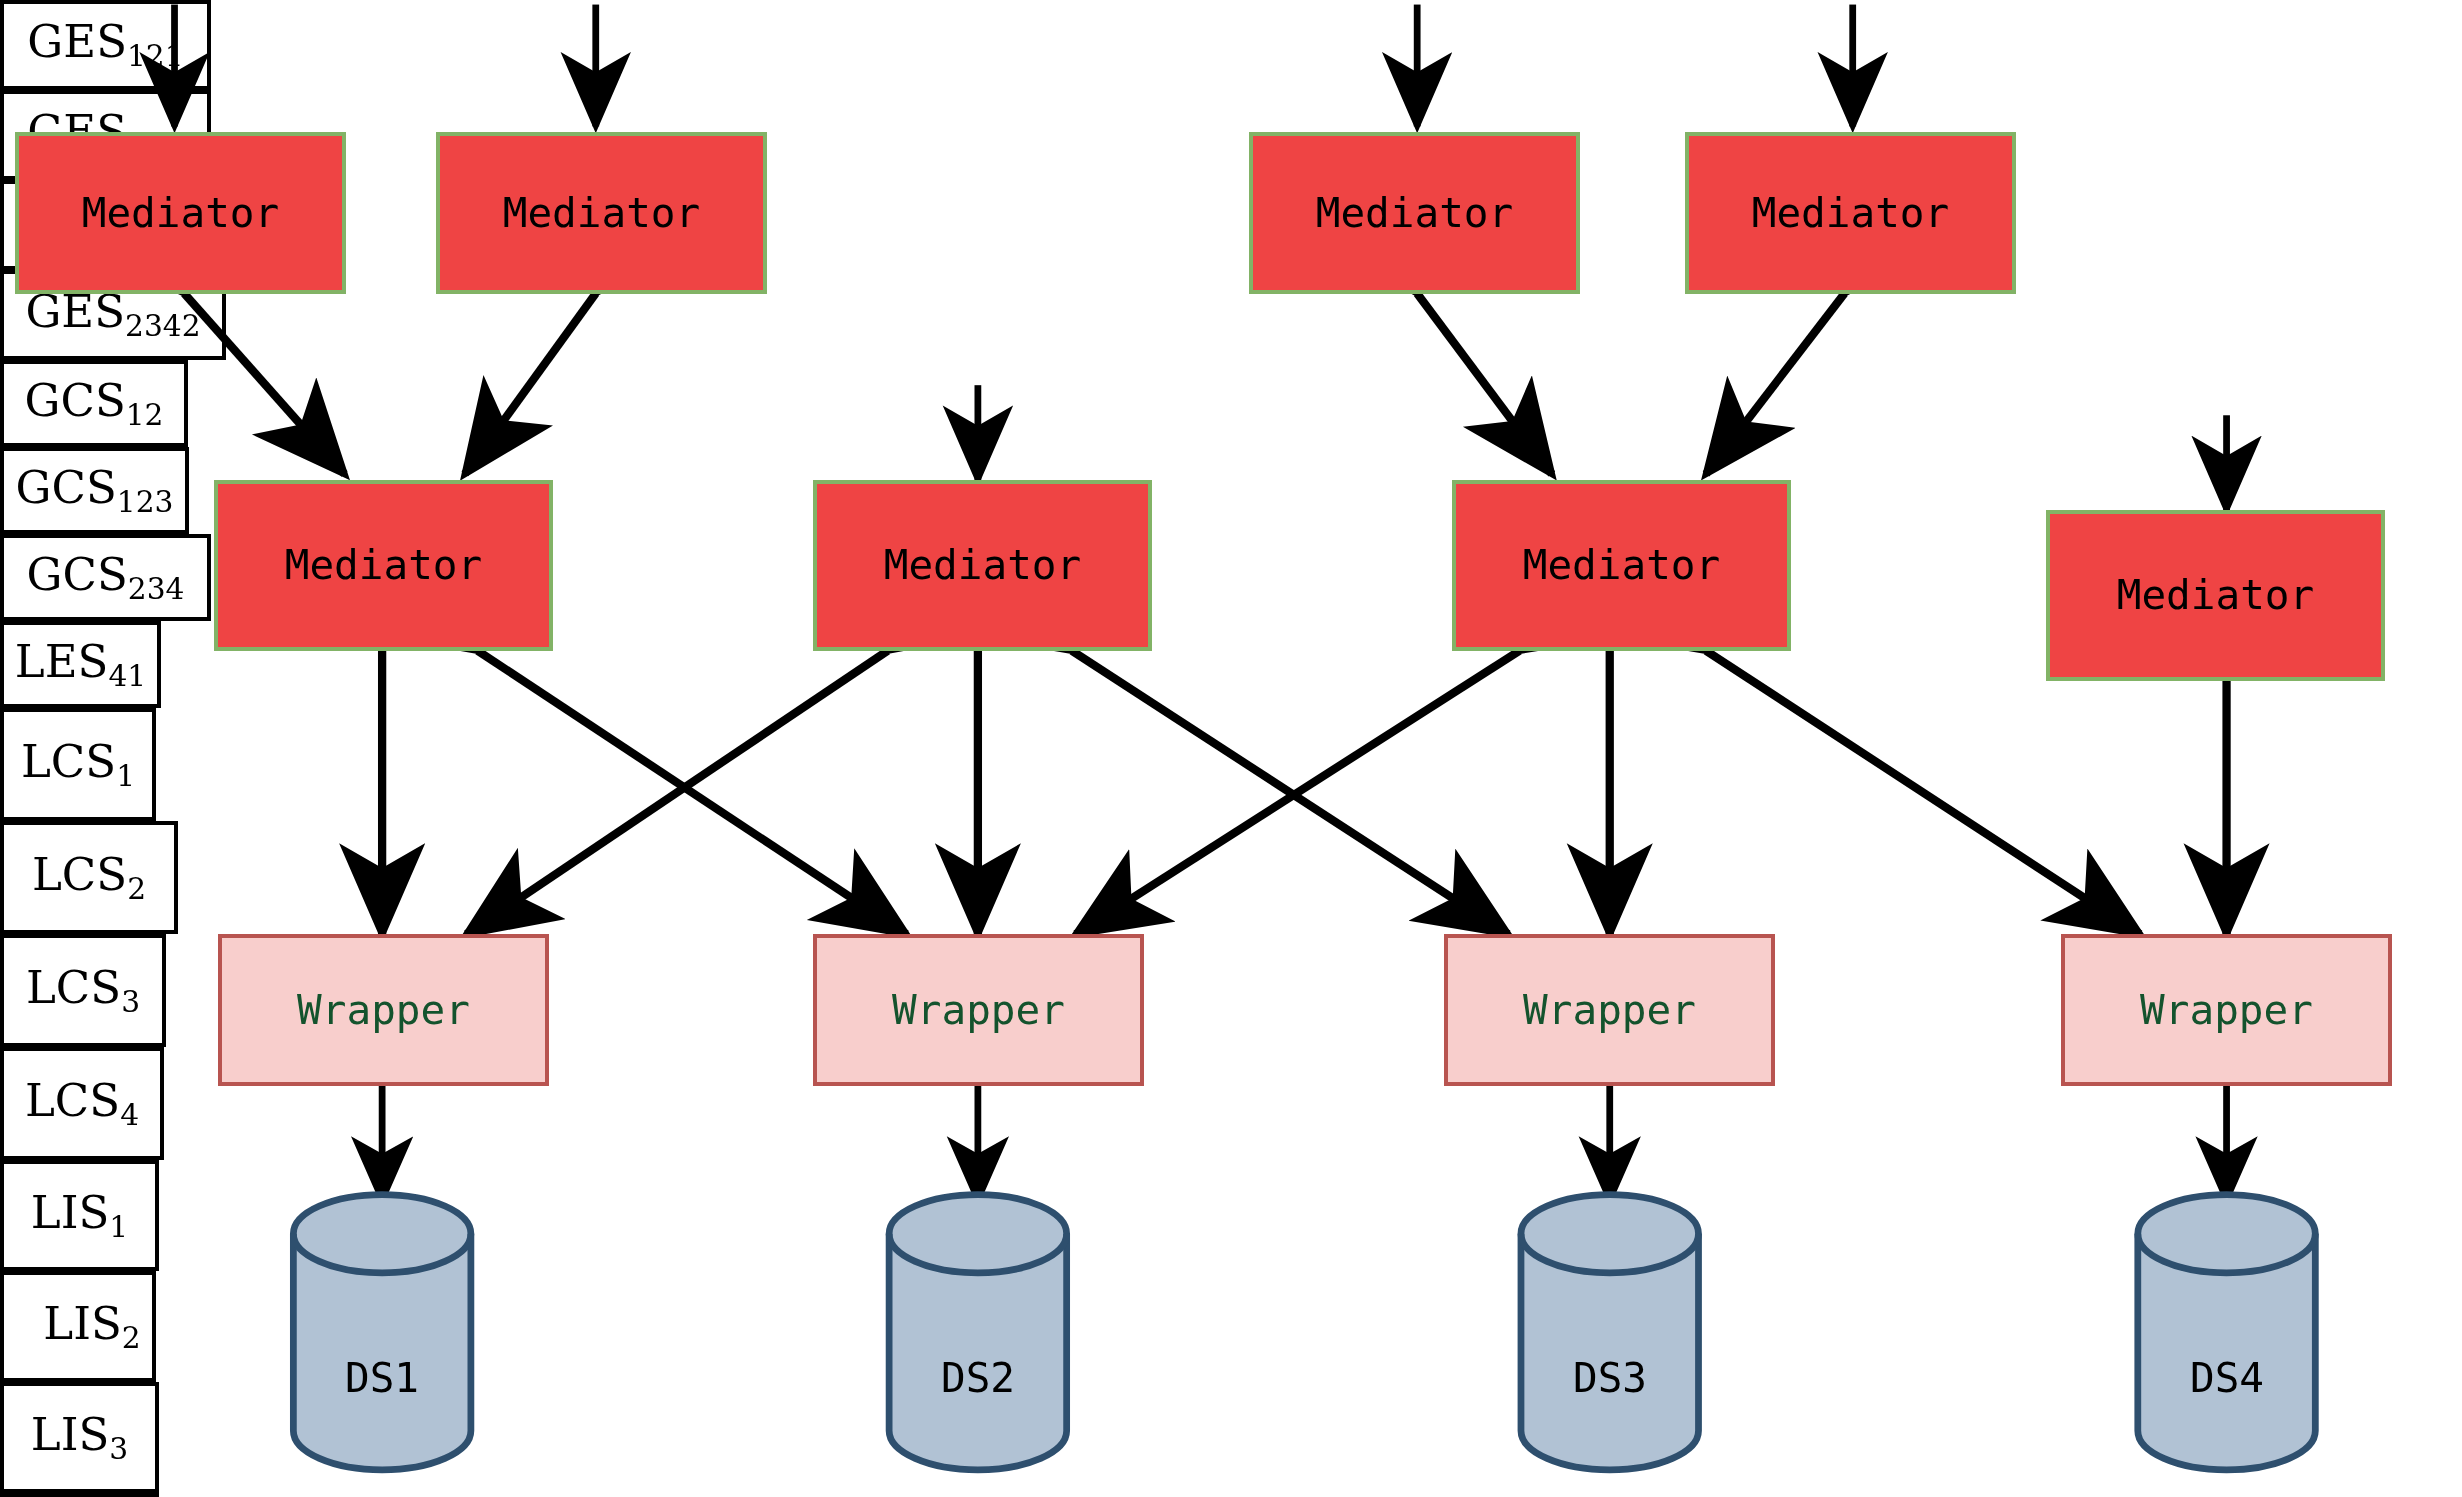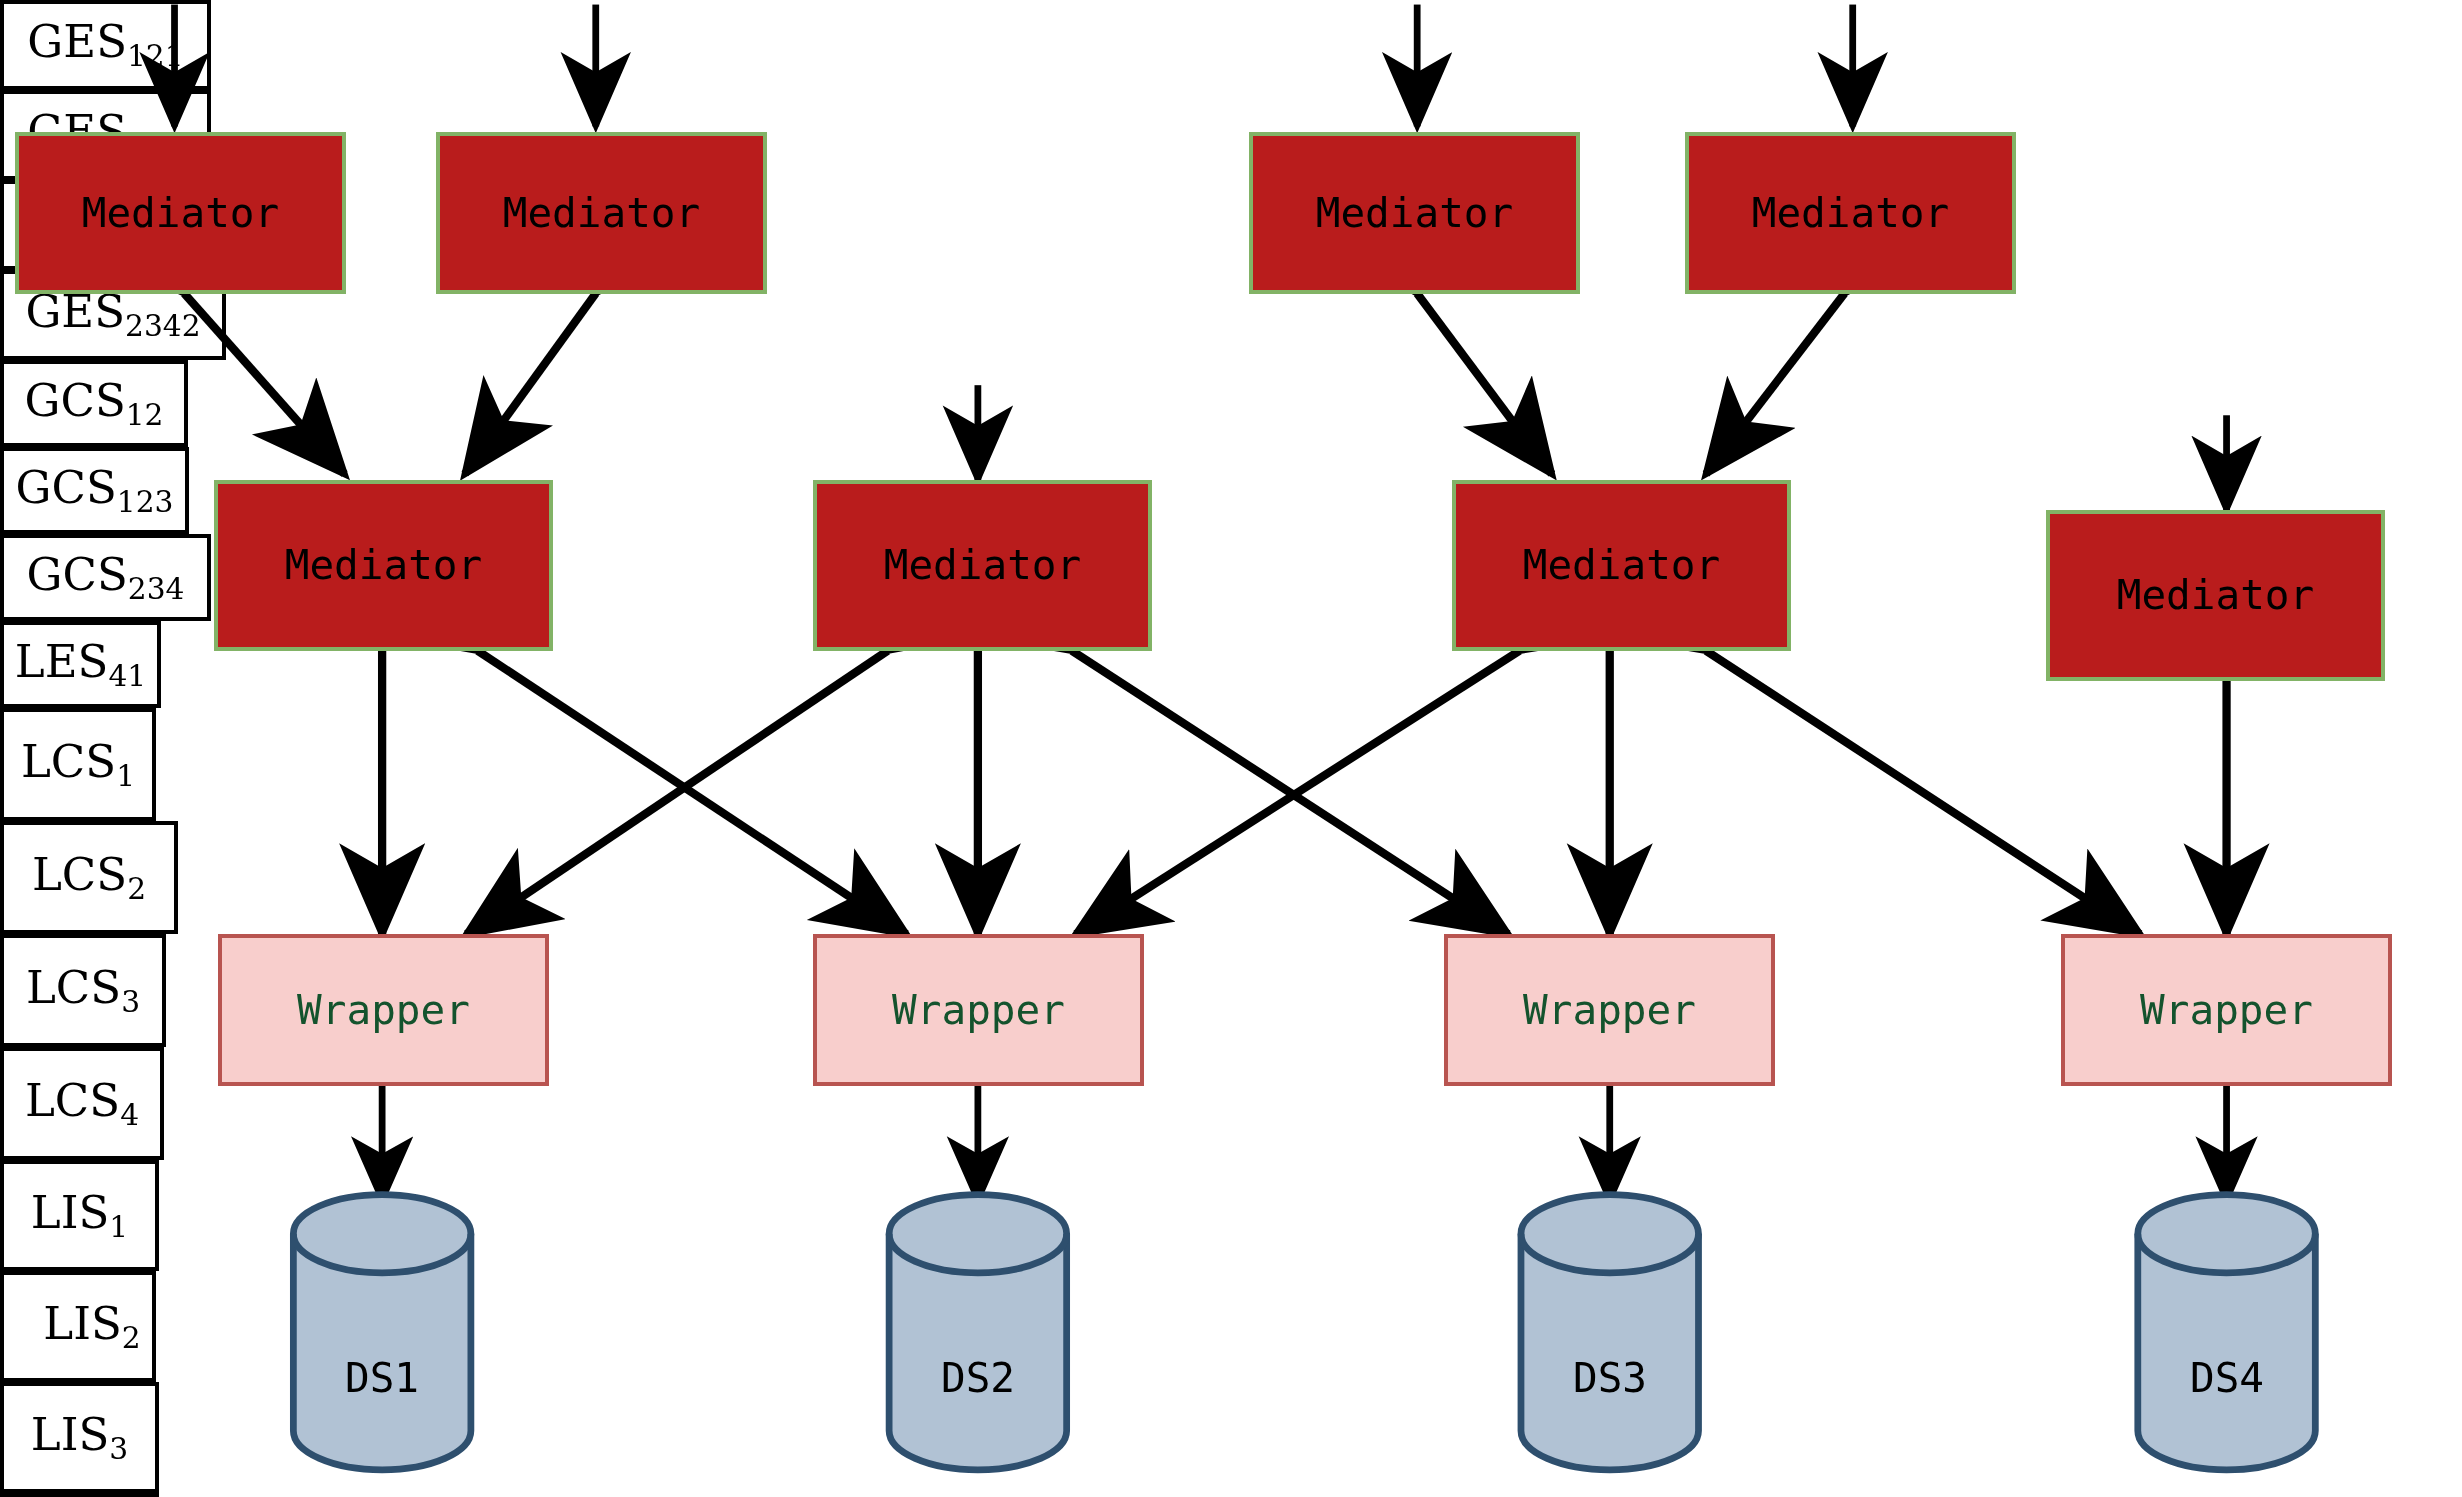--- a/index.html
+++ b/index.html
@@ -1,20 +1,20 @@
 <!DOCTYPE html>
 <html style="font-size:12px"><head>
 <meta charset="utf-8">
 <style>
   html,body{margin:0;padding:0;background:#ffffff;}
   body{width:2462px;height:1497px;font-family:"DejaVu Sans Mono",monospace;}
   #stage{position:relative;width:2462px;height:1497px;overflow:hidden;background:#fff;}
   #wires{position:absolute;left:0;top:0;width:2462px;height:1497px;}
   .node{position:absolute;box-sizing:border-box;display:flex;align-items:center;justify-content:center;}
-  .mediator{background:#b91c1c;border:4.5px solid #82b366;}
+  .mediator{background:#ef4444;border:4.5px solid #82b366;}
   .mediator .lbl{font-family:"DejaVu Sans Mono",monospace;font-size:41px;color:#000;line-height:1;}
   .wrapper{background:#f8cecc;border:4.5px solid #b85450;}
   .wrapper .lbl{font-family:"DejaVu Sans Mono",monospace;font-size:41px;color:#14532d;line-height:1;}
   .note{background:#ffffff;border:4.5px solid #000000;box-sizing:border-box;
         display:flex;align-items:center;justify-content:center;}
   .note .lbl{font-family:"DejaVu Serif",serif;font-size:45px;color:#000;white-space:nowrap;line-height:1;}
   .note .lbl sub{font-size:0.66em;vertical-align:-0.30em;}
   .ds{position:absolute;}
   .ds .dstext{position:absolute;left:0;width:100%;text-align:center;
         font-family:"DejaVu Sans Mono",monospace;font-size:41px;color:#000;}

